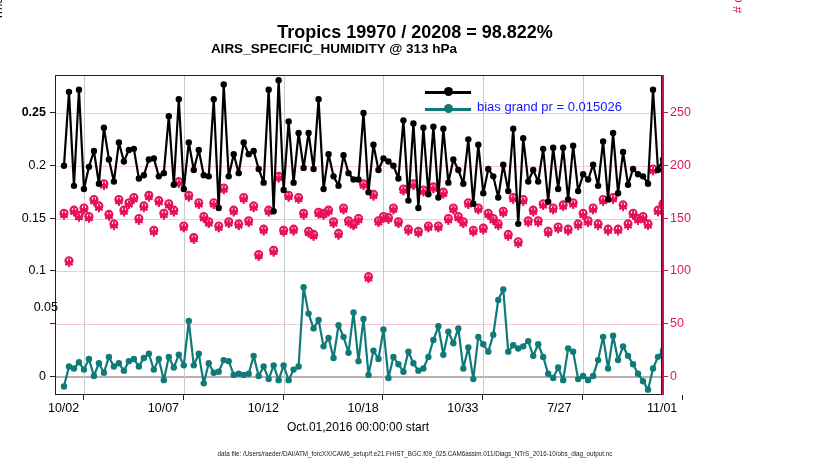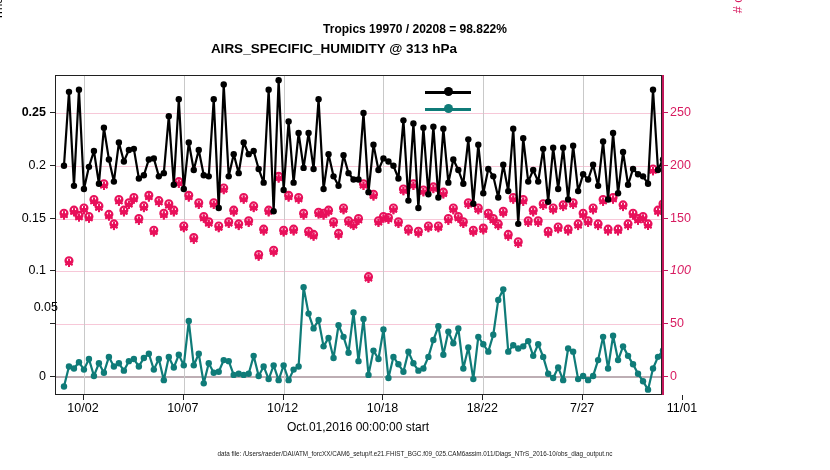--- a/index.html
+++ b/index.html
@@ -1,40 +1,40 @@
 <!DOCTYPE html>
 <html><head>
 <meta charset="utf-8">
 <style>
   html,body{margin:0;padding:0;}
   body{width:830px;height:470px;background:#ffffff;font-family:"Liberation Sans",sans-serif;overflow:hidden;}
   #root{position:relative;width:830px;height:470px;}
 
   .title{position:absolute;left:0;top:22px;width:830px;text-align:center;
-    font-size:12px;font-weight:bold;color:#000;letter-spacing:0px;}
+    font-size:18px;font-weight:bold;color:#000;letter-spacing:0px;}
   .title2{position:absolute;left:0;top:41px;width:668px;text-align:center;
     font-size:13.5px;font-weight:bold;color:#000;}
 
   
   #plot{position:absolute;left:55px;top:75px;width:607px;height:320px;
     border:1px solid #202020;box-sizing:border-box;background:#fff;}
   #plot-inner{position:absolute;inset:0;overflow:hidden;}
 
   .ylabel-left{position:absolute;left:-9px;top:78px;width:320px;
     transform:rotate(-90deg);transform-origin:0 0;
     font-size:12.5px;color:#000;text-align:center;white-space:nowrap;}
   .ylabel-right{position:absolute;left:730px;top:78px;width:320px;
     transform:rotate(-90deg);transform-origin:0 0;
     font-size:12.5px;color:#D81B60;text-align:center;white-space:nowrap;}
 
   .ytick-l{position:absolute;font-size:12.5px;color:#000;text-align:right;
     width:46px;transform:translateY(-50%);}
   .ytick-r{position:absolute;font-size:12.5px;color:#D81B60;text-align:left;
     width:46px;transform:translateY(-50%);}
-  .xtick{position:absolute;font-size:12.5px;color:#000;text-align:center;
+  .xtick{position:absolute;font-size:12.5px;color:#000;
     width:70px;transform:translateX(-50%);}
 
   .xlabel{position:absolute;left:0;top:420px;width:716px;text-align:center;
     font-size:12px;color:#000;}
   .footer{position:absolute;left:0;top:450px;width:830px;text-align:center;
     font-size:6.3px;color:#1a1a1a;}
 
   .gridh{position:absolute;left:0;right:0;height:1px;background:#F7C8D8;}
   .gridv{position:absolute;top:0;bottom:0;width:1px;background:#C9C9C9;}
   .zeroline{position:absolute;left:0;right:0;height:2px;background:#BDAEB4;}
@@ -1426,53 +1426,54 @@
       <div class="ytick-l" style="left: 0px; top: 164.769px;">0.2</div>
       <div style="position: absolute; left: 50px; width: 5px; height: 1px; background: rgb(32, 32, 32); top: 164.769px;"></div>
       <div class="ytick-l" style="left: 0px; top: 111.964px; font-weight: bold;">0.25</div>
       <div style="position: absolute; left: 50px; width: 5px; height: 1px; background: rgb(32, 32, 32); top: 111.964px;"></div>
     </div>
   <div id="yticks-right">
       <div class="ytick-r" style="left: 670px; top: 375.99px;">0</div>
       <div style="position: absolute; left: 663px; width: 5px; height: 1px; background: rgb(194, 24, 91); top: 375.99px;"></div>
       <div class="ytick-r" style="left: 670px; top: 323.185px;">50</div>
       <div style="position: absolute; left: 663px; width: 5px; height: 1px; background: rgb(194, 24, 91); top: 323.185px;"></div>
-      <div class="ytick-r" style="left: 670px; top: 270.38px; font-style: italic;">100</div>
+      <div class="ytick-r" style="left: 670px; top: 270.38px;">100</div>
       <div style="position: absolute; left: 663px; width: 5px; height: 1px; background: rgb(194, 24, 91); top: 270.38px;"></div>
       <div class="ytick-r" style="left: 670px; top: 217.574px;">150</div>
       <div style="position: absolute; left: 663px; width: 5px; height: 1px; background: rgb(194, 24, 91); top: 217.574px;"></div>
       <div class="ytick-r" style="left: 670px; top: 164.769px;">200</div>
       <div style="position: absolute; left: 663px; width: 5px; height: 1px; background: rgb(194, 24, 91); top: 164.769px;"></div>
       <div class="ytick-r" style="left: 670px; top: 111.964px;">250</div>
       <div style="position: absolute; left: 663px; width: 5px; height: 1px; background: rgb(194, 24, 91); top: 111.964px;"></div>
     </div>
   <div id="xticks">
       <div class="xtick" style="left: 82.9539px; top: 401px;">10/02</div>
       <div style="position: absolute; width: 1px; height: 5px; background: rgb(32, 32, 32); left: 82.9539px; top: 395px;"></div>
       <div class="xtick" style="left: 182.789px; top: 401px;">10/07</div>
       <div style="position: absolute; width: 1px; height: 5px; background: rgb(32, 32, 32); left: 182.789px; top: 395px;"></div>
       <div class="xtick" style="left: 282.625px; top: 401px;">10/12</div>
       <div style="position: absolute; width: 1px; height: 5px; background: rgb(32, 32, 32); left: 282.625px; top: 395px;"></div>
       <div class="xtick" style="left: 382.461px; top: 401px;">10/18</div>
       <div style="position: absolute; width: 1px; height: 5px; background: rgb(32, 32, 32); left: 382.461px; top: 395px;"></div>
-      <div class="xtick" style="left: 482.296px; top: 401px;">18/22</div>
+      <div class="xtick" style="left: 482.296px; top: 401px;">10/33</div>
       <div style="position: absolute; width: 1px; height: 5px; background: rgb(32, 32, 32); left: 482.296px; top: 395px;"></div>
       <div class="xtick" style="left: 582.132px; top: 401px;">7/27</div>
       <div style="position: absolute; width: 1px; height: 5px; background: rgb(32, 32, 32); left: 582.132px; top: 395px;"></div>
       <div class="xtick" style="left: 681.967px; top: 401px;">11/01</div>
       <div style="position: absolute; width: 1px; height: 5px; background: rgb(32, 32, 32); left: 681.967px; top: 395px;"></div>
     </div>
 
   <div class="xlabel">Oct.01,2016 00:00:00 start</div>
 
   <div id="legend">
     <div class="lg-row">
       <div class="lg-line" style="background:#000"></div>
       <div class="lg-dot" style="background:#000"></div>
     </div>
     <div class="lg-row">
       <div class="lg-line" style="background:#0F7B78"></div>
       <div class="lg-dot" style="background:#0F7B78"></div>
+      <div class="lg-txt">bias grand pr = 0.015026</div>
     </div>
   </div>
 
   <div class="footer">data file: /Users/raeder/DAI/ATM_forcXX/CAM6_setup/f.e21.FHIST_BGC.f09_025.CAM6assim.011/Diags_NTrS_2016-10/obs_diag_output.nc</div>
 </div>
 
 </body></html>

